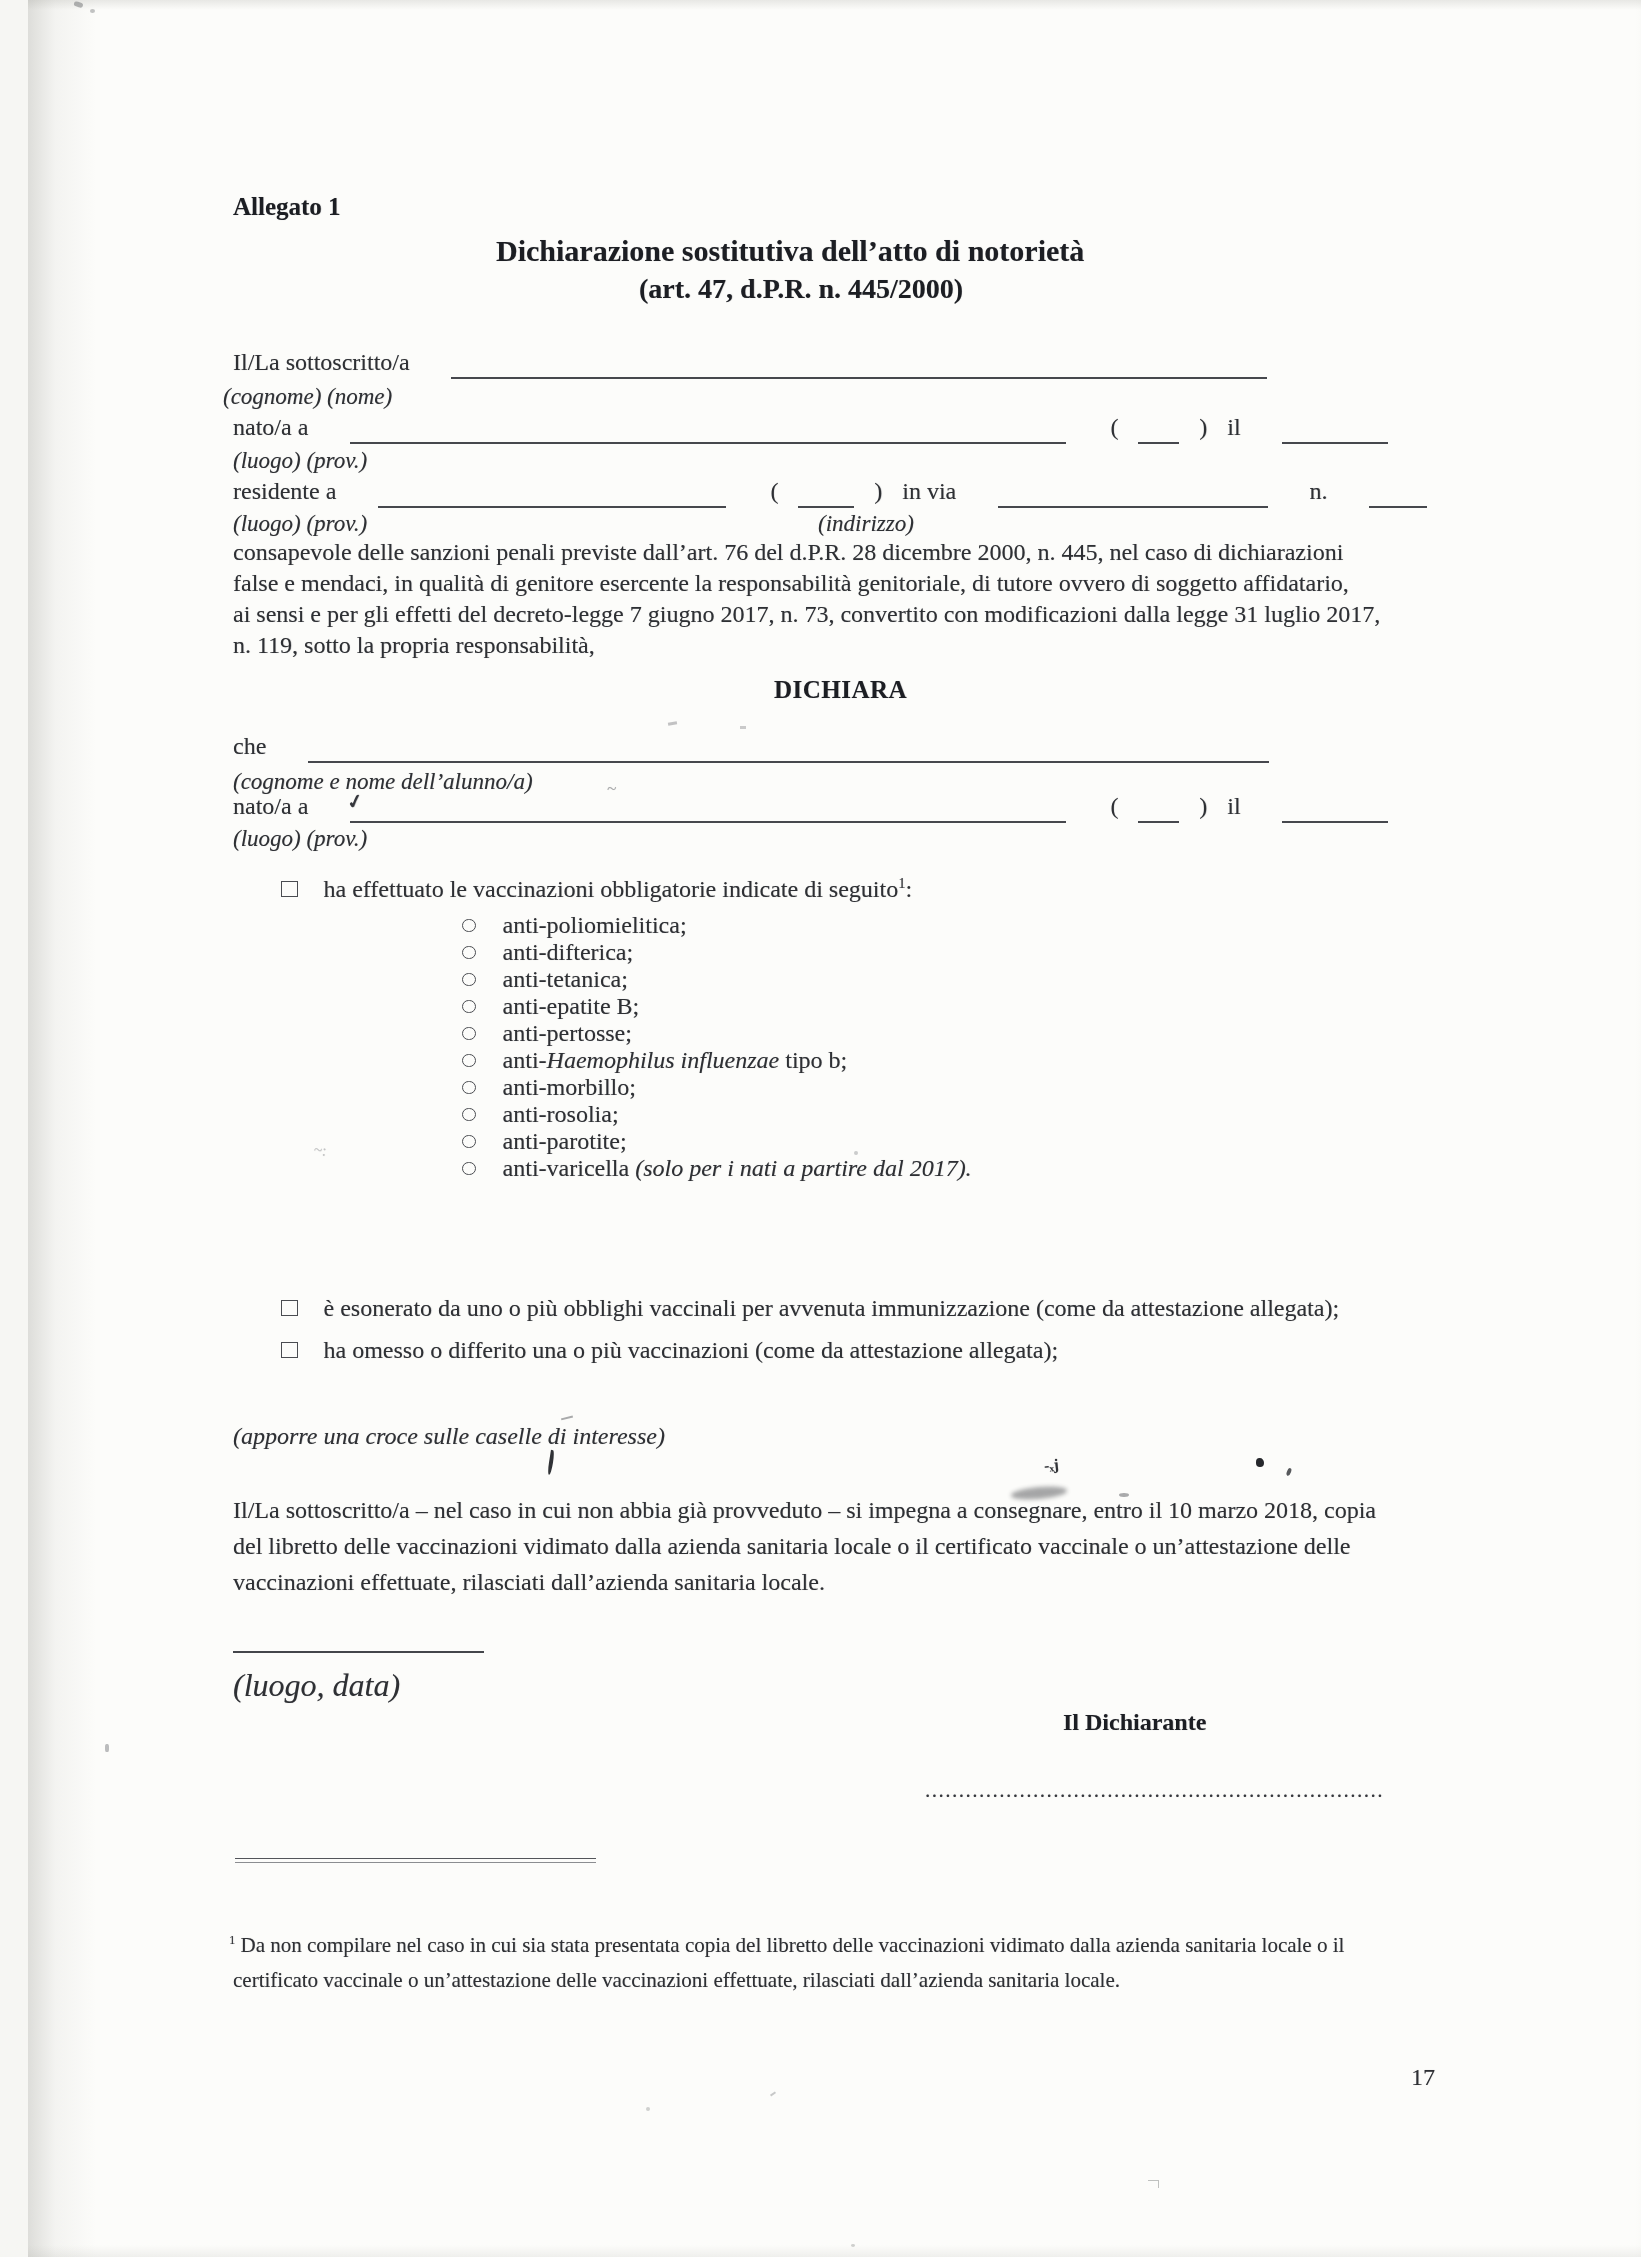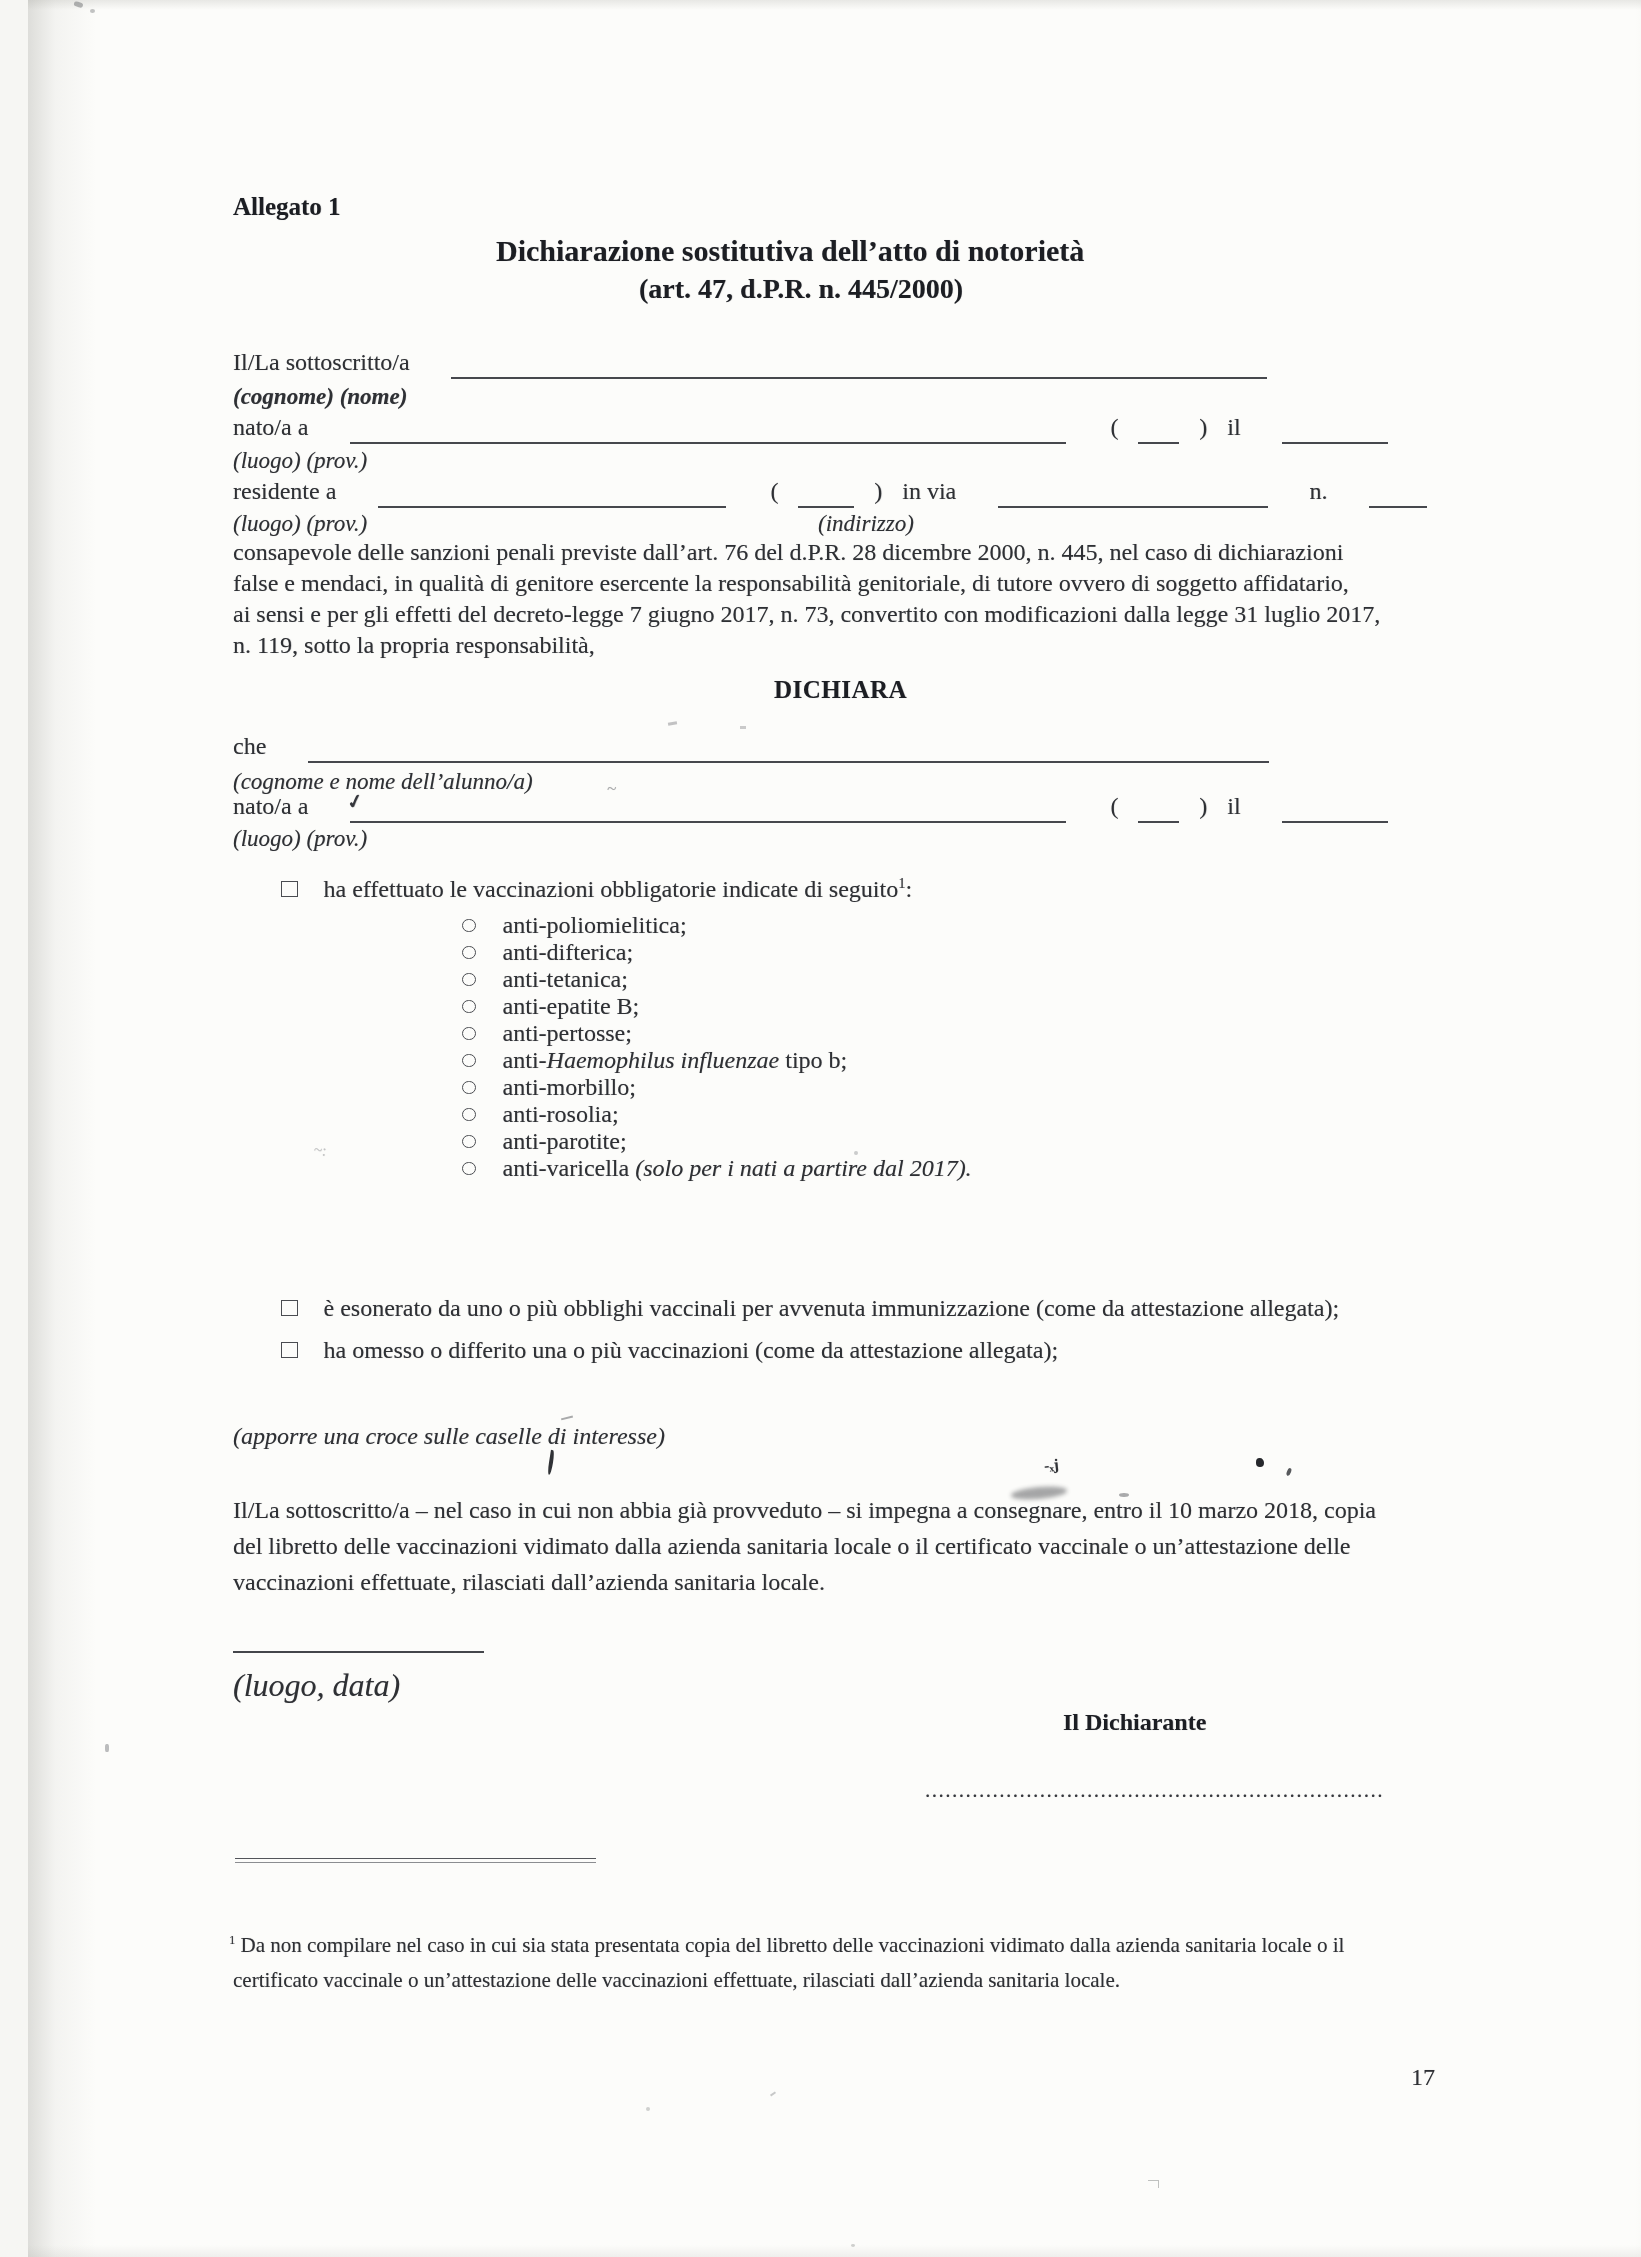--- a/index.html
+++ b/index.html
@@ -64,21 +64,21 @@
 
   <div class="abs b" style="left:205px;top:193px;font-size:25px;">Allegato 1</div>
   <div class="abs b" style="left:468px;top:234px;font-size:30px;">Dichiarazione sostitutiva dell’atto di notorietà</div>
   <div class="abs b" style="left:611px;top:273px;font-size:28px;">(art. 47, d.P.R. n. 445/2000)</div>
 
   <div class="frow" style="left:205px;top:348px;">
     <span class="lab">Il/La sottoscritto/a</span>
     <span class="gap"></span>
     <span class="ul" style="width:816px;"></span>
   </div>
-  <div class="abs hint" style="left:205px;top:384px;font-weight:bold;">(cognome) (nome)</div>
+  <div class="abs hint" style="left:195px;top:384px;">(cognome) (nome)</div>
 
   <div class="frow" style="left:205px;top:413px;">
     <span class="lab">nato/a a</span>
     <span class="gap"></span>
     <span class="ul" style="width:716px;"></span>
     <span class="gap"></span>
     <span class="paren">(</span>
     <span class="ul" style="width:41px;"></span>
     <span class="paren">)</span>
     <span class="lab">il</span>

